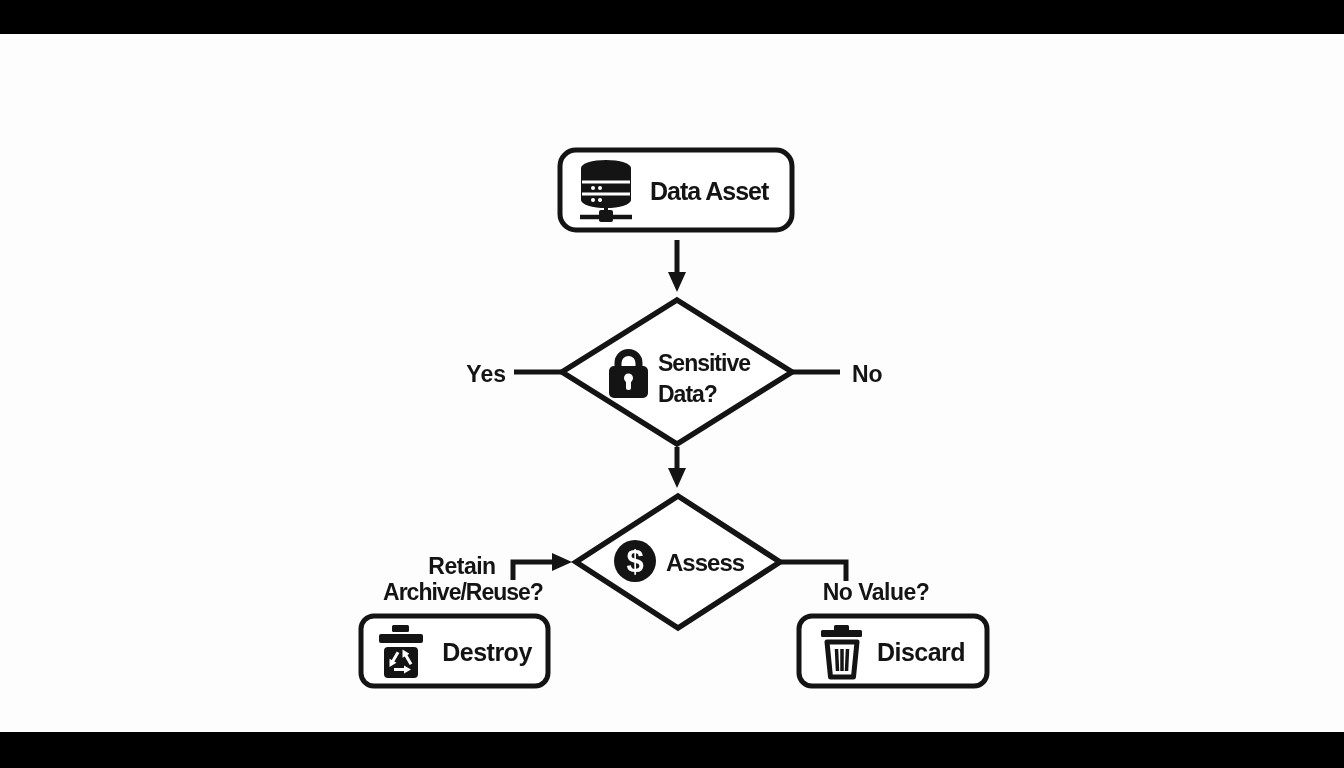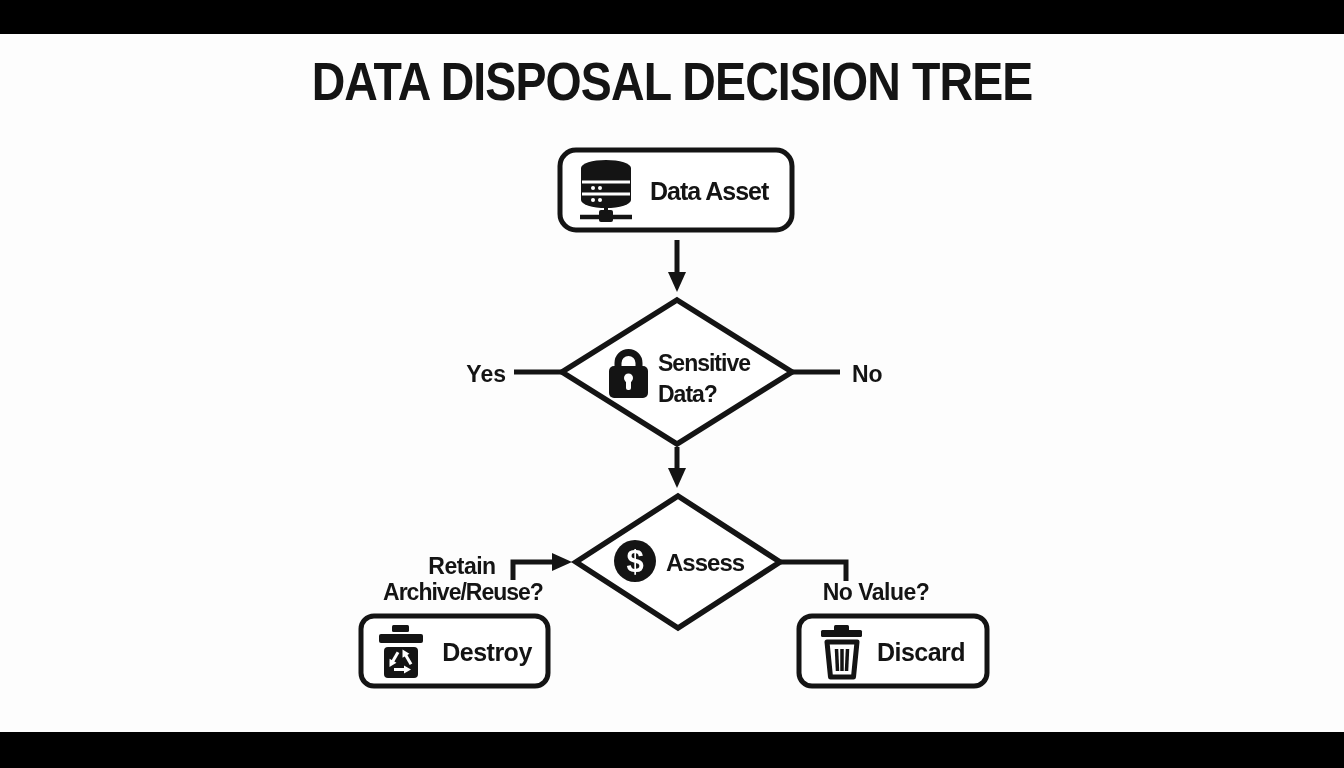--- a/index.html
+++ b/index.html
@@ -44,23 +44,20 @@
   .wk{fill:#ffffff;}
   .wl{stroke:#ffffff;fill:none;}
 </style>
 </head>
 <body>
 
 <div class="stage">
 
   <div class="letterbox top"></div>
 
-  <div class="title-wrap">
-    <span class="title-text">DATA DISPOSAL DECISION TREE</span>
-  </div>
 
   <svg width="1344" height="768" viewBox="0 0 1344 768">
     <defs>
       <marker id="arr" markerUnits="userSpaceOnUse" markerWidth="26" markerHeight="26" refX="1" refY="13" orient="auto">
         <path d="M1,4 L21,13 L1,22 Z" style="fill:var(--ink,#141414)"></path>
       </marker>
     </defs>
 
     <line class="edge" x1="677" y1="240" x2="677" y2="272" marker-end="url(#arr)"></line>
 

